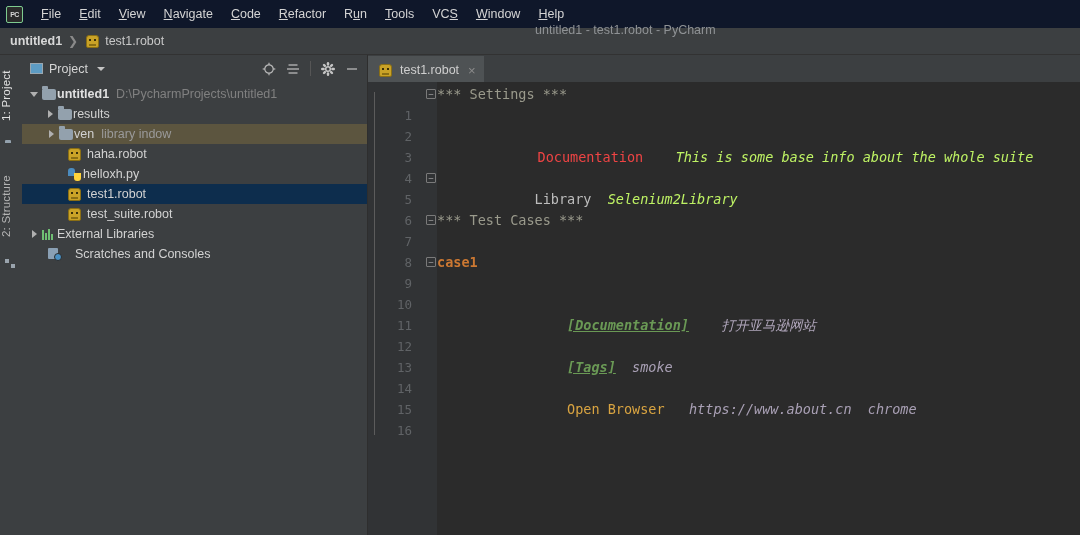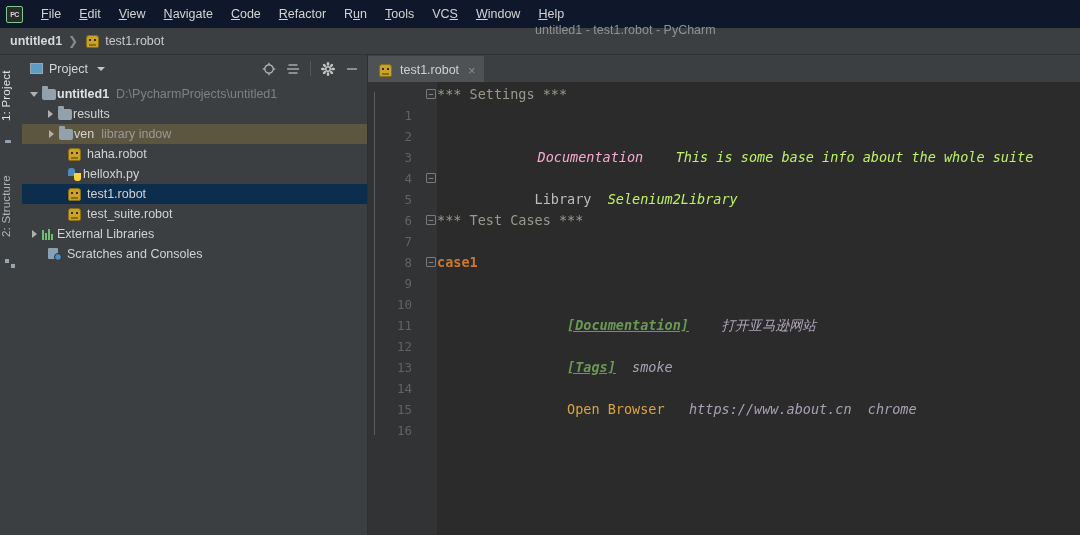--- a/index.html
+++ b/index.html
@@ -157,21 +157,21 @@
   .line.cur .lnum{color:#a4a3a3;}
   .fold{
     position:absolute;left:58px;top:5px;width:10px;height:10px;
     border:1px solid #7a7a7a;box-sizing:border-box;color:#9b9b9b;font-size:9px;
     line-height:8px;text-align:center;border-radius:1px;background:#313335;
   }
   .fold.nobox{border:none;background:transparent;}
   .ctext{position:absolute;left:76px;top:0;}
 
   .t-head{color:#9a9a8c;}
-  .t-setting{color:#f9a8d4;font-style:italic;}
+  .t-setting{color:#ef4444;}
   .t-val{color:#bef264;font-style:italic;text-align:center;}
   .t-plain{color:#bdbdbd;}
   .t-tag{color:#6a9955;font-style:italic;font-weight:bold;text-decoration:underline;}
   .t-kw{color:#d9a441;}
   .t-case{color:#cc7832;font-weight:bold;}
   .t-str{color:#a9a0b5;font-style:italic;}
   .t-cn{color:#b0a6bb;font-style:italic;}
 </style>
 </head>
 <body>
@@ -338,21 +338,21 @@
               <b style="height:6px"></b>
             </span>
         </span>
         <span class="tlabel">External Libraries</span>
       </div>
 
       <div class="trow" style="padding-left:24px">
         <span class="ico">
             <span class="scr"></span>
           </span>
-        <span class="tlabel" style="margin-left:4px">Scratches and Consoles</span>
+        <span class="tlabel" style="margin-left:12px">Scratches and Consoles</span>
       </div>
 
     </div>
   </div>
 
   <div class="editor-area">
 
     <div class="tabbar">
       <div class="etab">
         <span class="ico">

